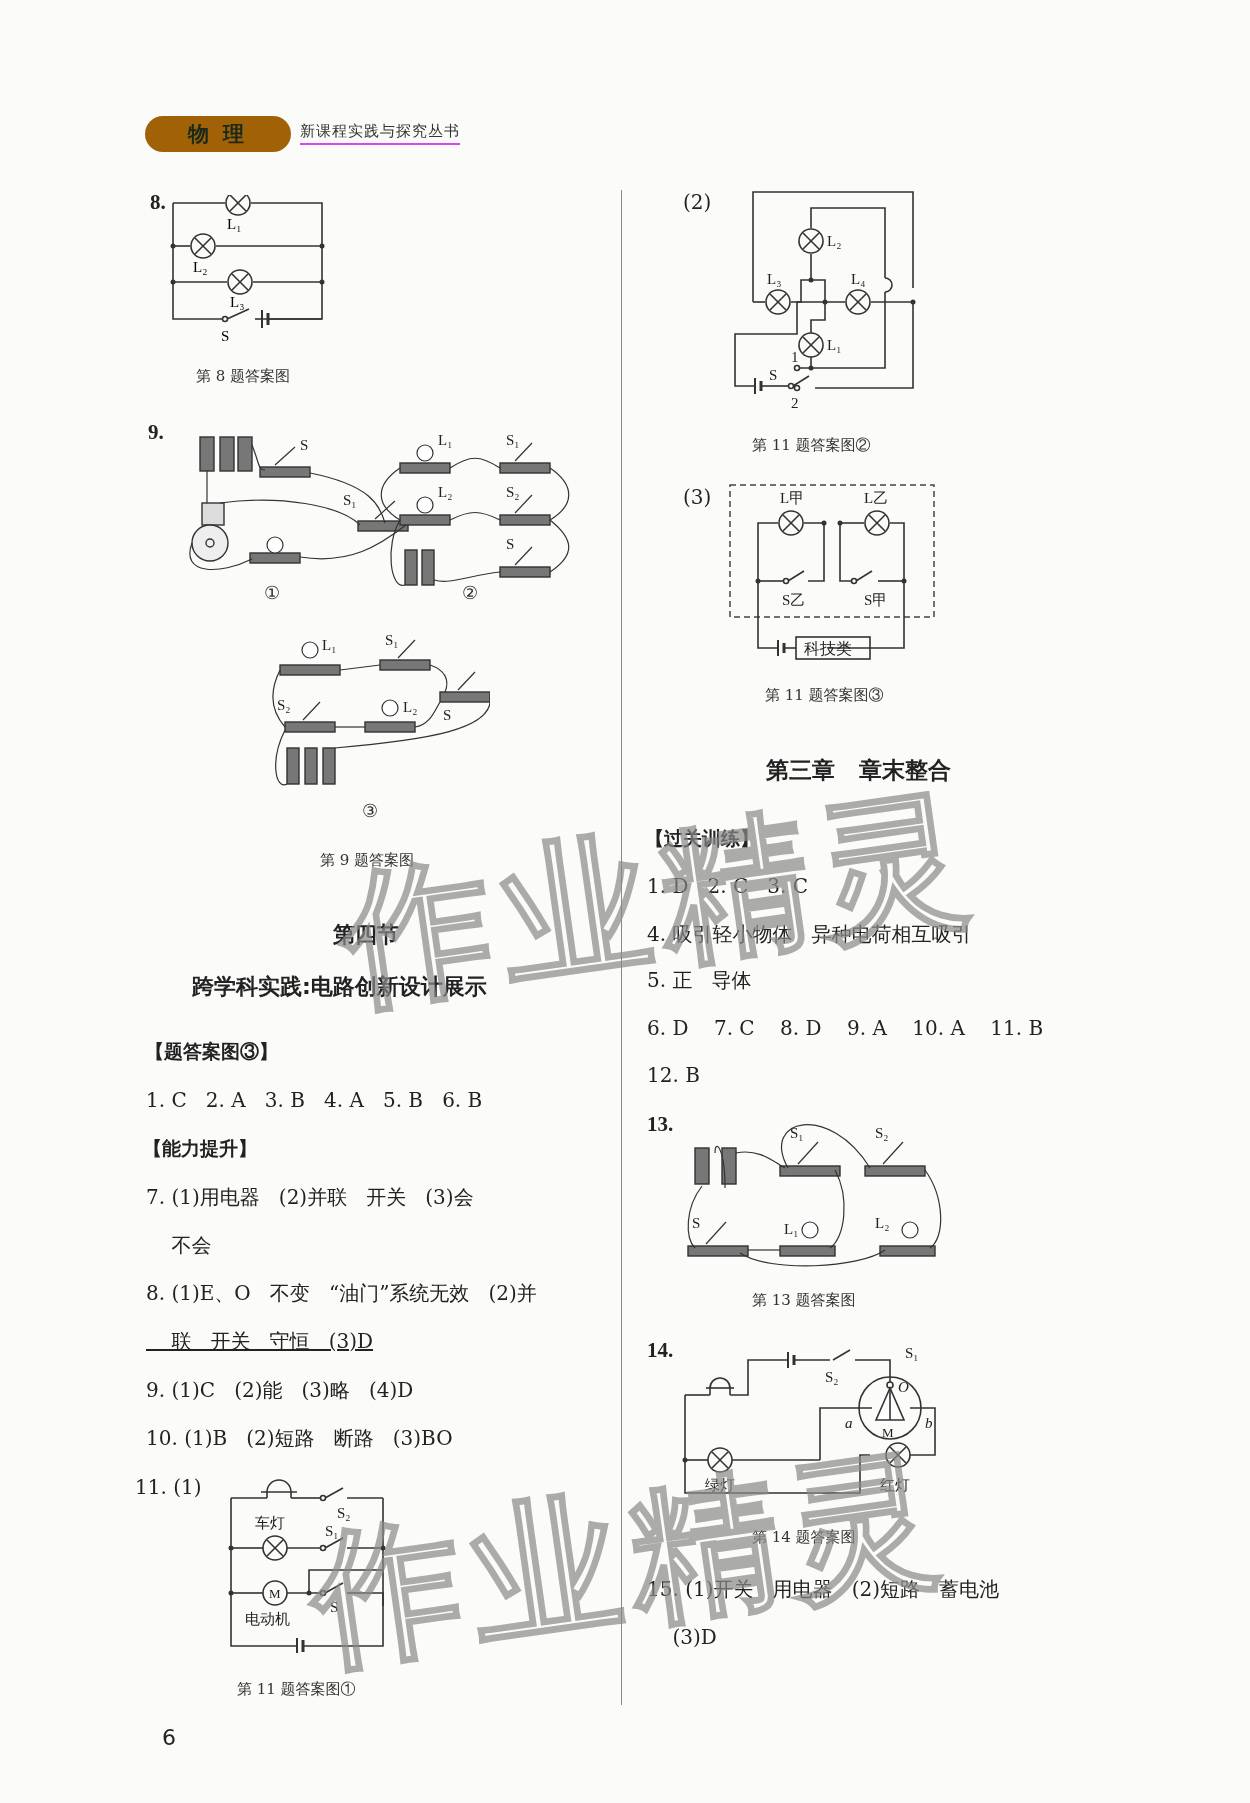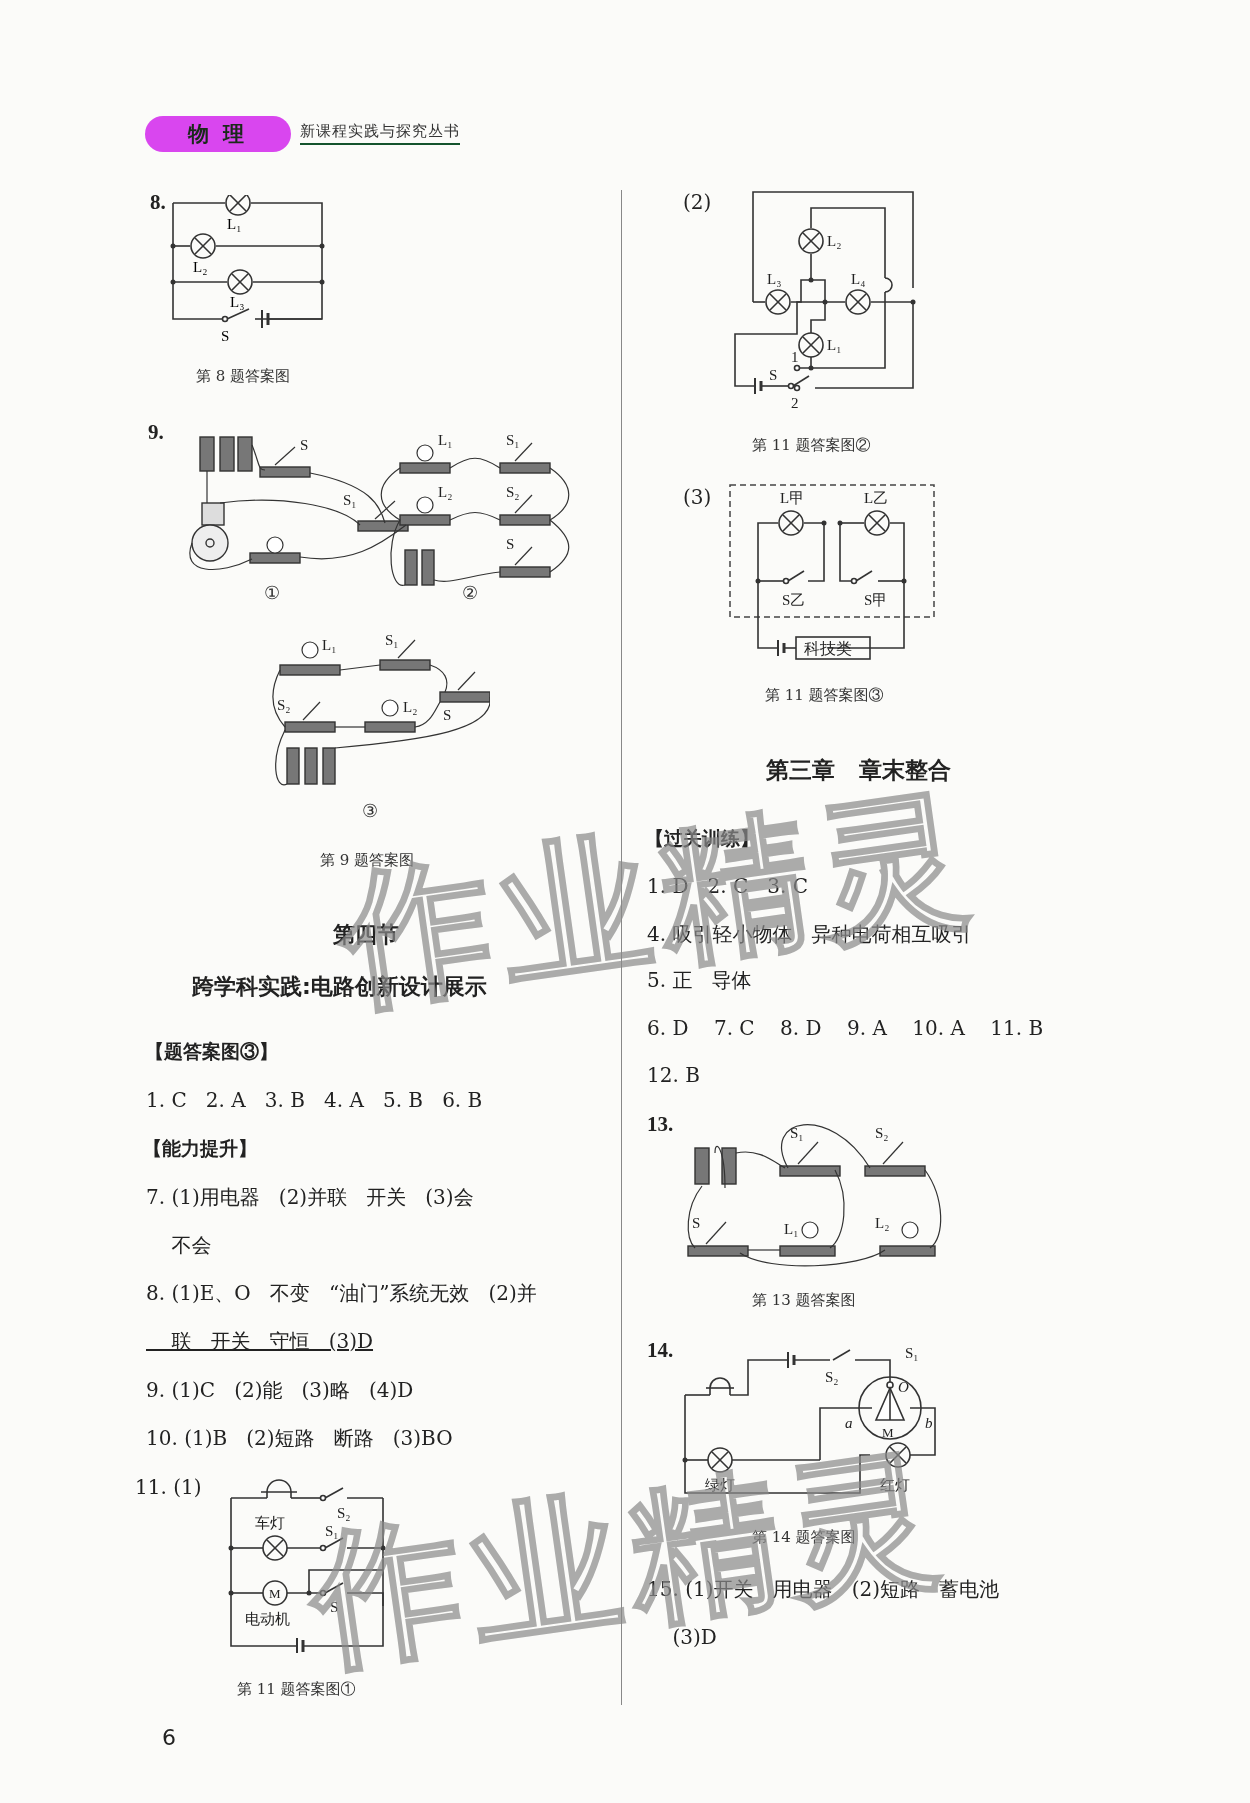--- a/index.html
+++ b/index.html
@@ -1,22 +1,22 @@
 <!DOCTYPE html>
 <html><head>
 <meta charset="utf-8">
 <style>
   html, body { margin:0; padding:0; }
   body { width:1250px; height:1803px; background:#fbfbf9; position:relative; overflow:hidden;
          font-family:"DejaVu Serif","Liberation Serif",serif; color:#222; }
   .abs { position:absolute; }
-  .pill { left:145px; top:116px; width:146px; height:36px; border-radius:18px; background:#d946ef;
+  .pill { left:145px; top:116px; width:146px; height:36px; border-radius:18px; background:#a16207;
           font-family:"DejaVu Sans","Liberation Sans",sans-serif; font-weight:bold; font-size:21px;
           display:flex; align-items:center; justify-content:center; letter-spacing:14px; color:#1a2a1a; padding-left:10px; box-sizing:border-box;}
-  .series { left:300px; top:122px; font-size:15px; color:#333; border-bottom:2px solid #14532d; padding-bottom:2px; letter-spacing:1px;}
+  .series { left:300px; top:122px; font-size:15px; color:#333; border-bottom:2px solid #d946ef; padding-bottom:2px; letter-spacing:1px;}
   .divider { left:621px; top:190px; width:1px; height:1515px; background:#888; }
   .qnum { font-weight:bold; font-family:"Liberation Serif",serif; font-size:21px; }
   .cap { font-size:15px; color:#333; }
   .txt { font-size:20px; line-height:24px; white-space:pre; }
   .head { font-family:Liberation Sans, sans-serif; font-size:19px; font-weight:bold; }
   .h2 { font-family:"DejaVu Sans","Liberation Sans",sans-serif; font-size:22px; font-weight:bold; }
   .pageno { left:162px; top:1725px; font-family:"DejaVu Sans",sans-serif; font-size:22px; }
   .watermark { position:absolute; font-family:"DejaVu Sans",sans-serif; font-size:150px; font-weight:bold;
                color:transparent; -webkit-text-stroke:2px #8a8a8a; opacity:0.7; transform:rotate(-8deg); letter-spacing:10px; pointer-events:none;}
   svg text { font-family:"Liberation Serif",serif; }

